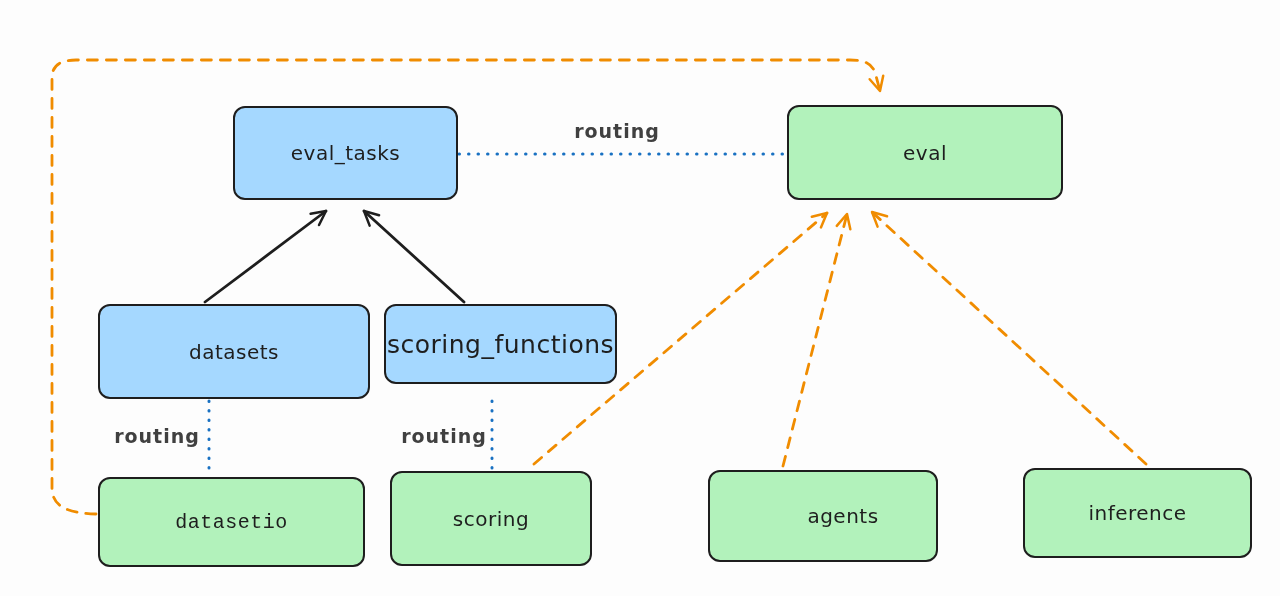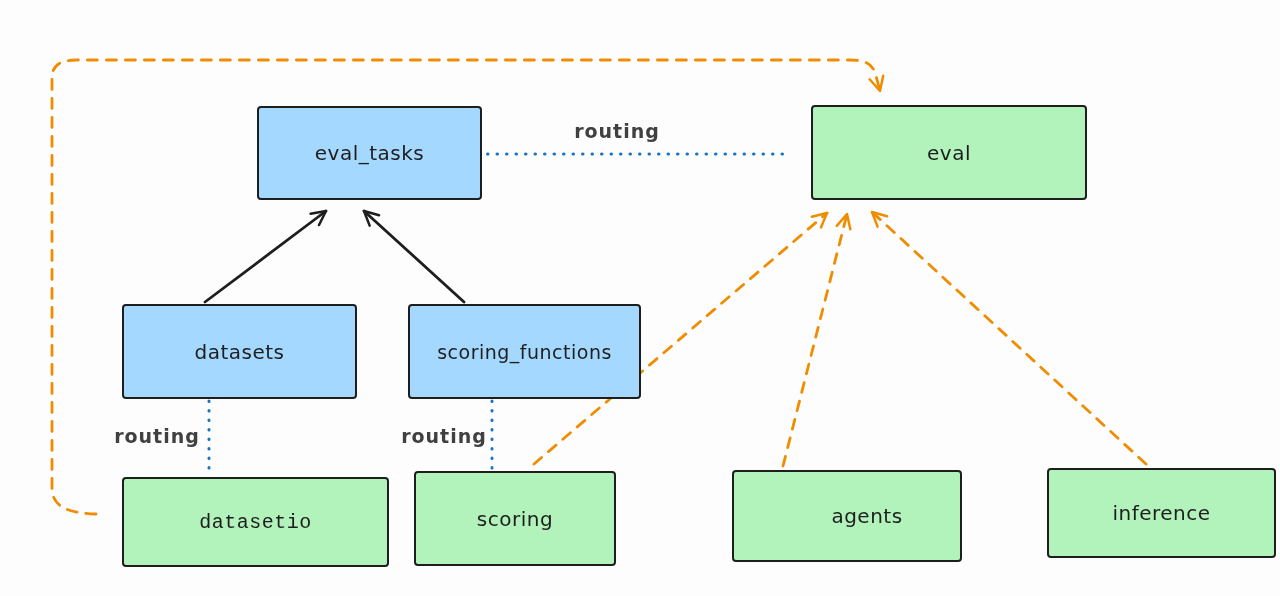--- a/index.html
+++ b/index.html
@@ -18,35 +18,34 @@
     position: absolute;
     left: 0; top: 0;
     width: 1280px; height: 596px;
   }
   .node {
     position: absolute;
     display: flex;
     align-items: center;
     justify-content: center;
     border: 2.5px solid #1e1e1e;
-    border-radius: 4px;
+    border-radius: 12px;
     font-size: 20px;
     letter-spacing: 0.5px;
     color: #1e1e1e;
     box-sizing: border-box;
     text-align: center;
-    margin-left: 24px;
   }
   .node.blue  { background: #a5d8ff; }
   .node.green { background: #b2f2bb; }
 
   #node-eval-tasks        { left: 233px; top: 106px; width: 225px; height: 94px; }
   #node-eval              { left: 787px; top: 105px; width: 276px; height: 95px; }
-  #node-datasets          { left:  98px; top: 304px; width: 235px; height: 95px; }
-  #node-scoring-functions { left: 384px; top: 304px; width: 233px; height: 95px; font-size: 19px; }
+  #node-datasets          { left:  98px; top: 304px; width: 272px; height: 95px; }
+  #node-scoring-functions { left: 384px; top: 304px; width: 233px; height: 80px; font-size: 25px; }
   #node-datasetio         { left:  98px; top: 477px; width: 267px; height: 90px; font-family: Liberation Mono, monospace; }
   #node-scoring           { left: 390px; top: 471px; width: 202px; height: 95px; }
   #node-agents            { left: 708px; top: 470px; width: 230px; height: 92px; padding-left: 40px; }
   #node-inference         { left: 1023px; top: 468px; width: 229px; height: 90px; }
 
   .edge-label {
     position: absolute;
     transform: translate(-50%, -50%);
     color: #404040;
     font-size: 19px;

